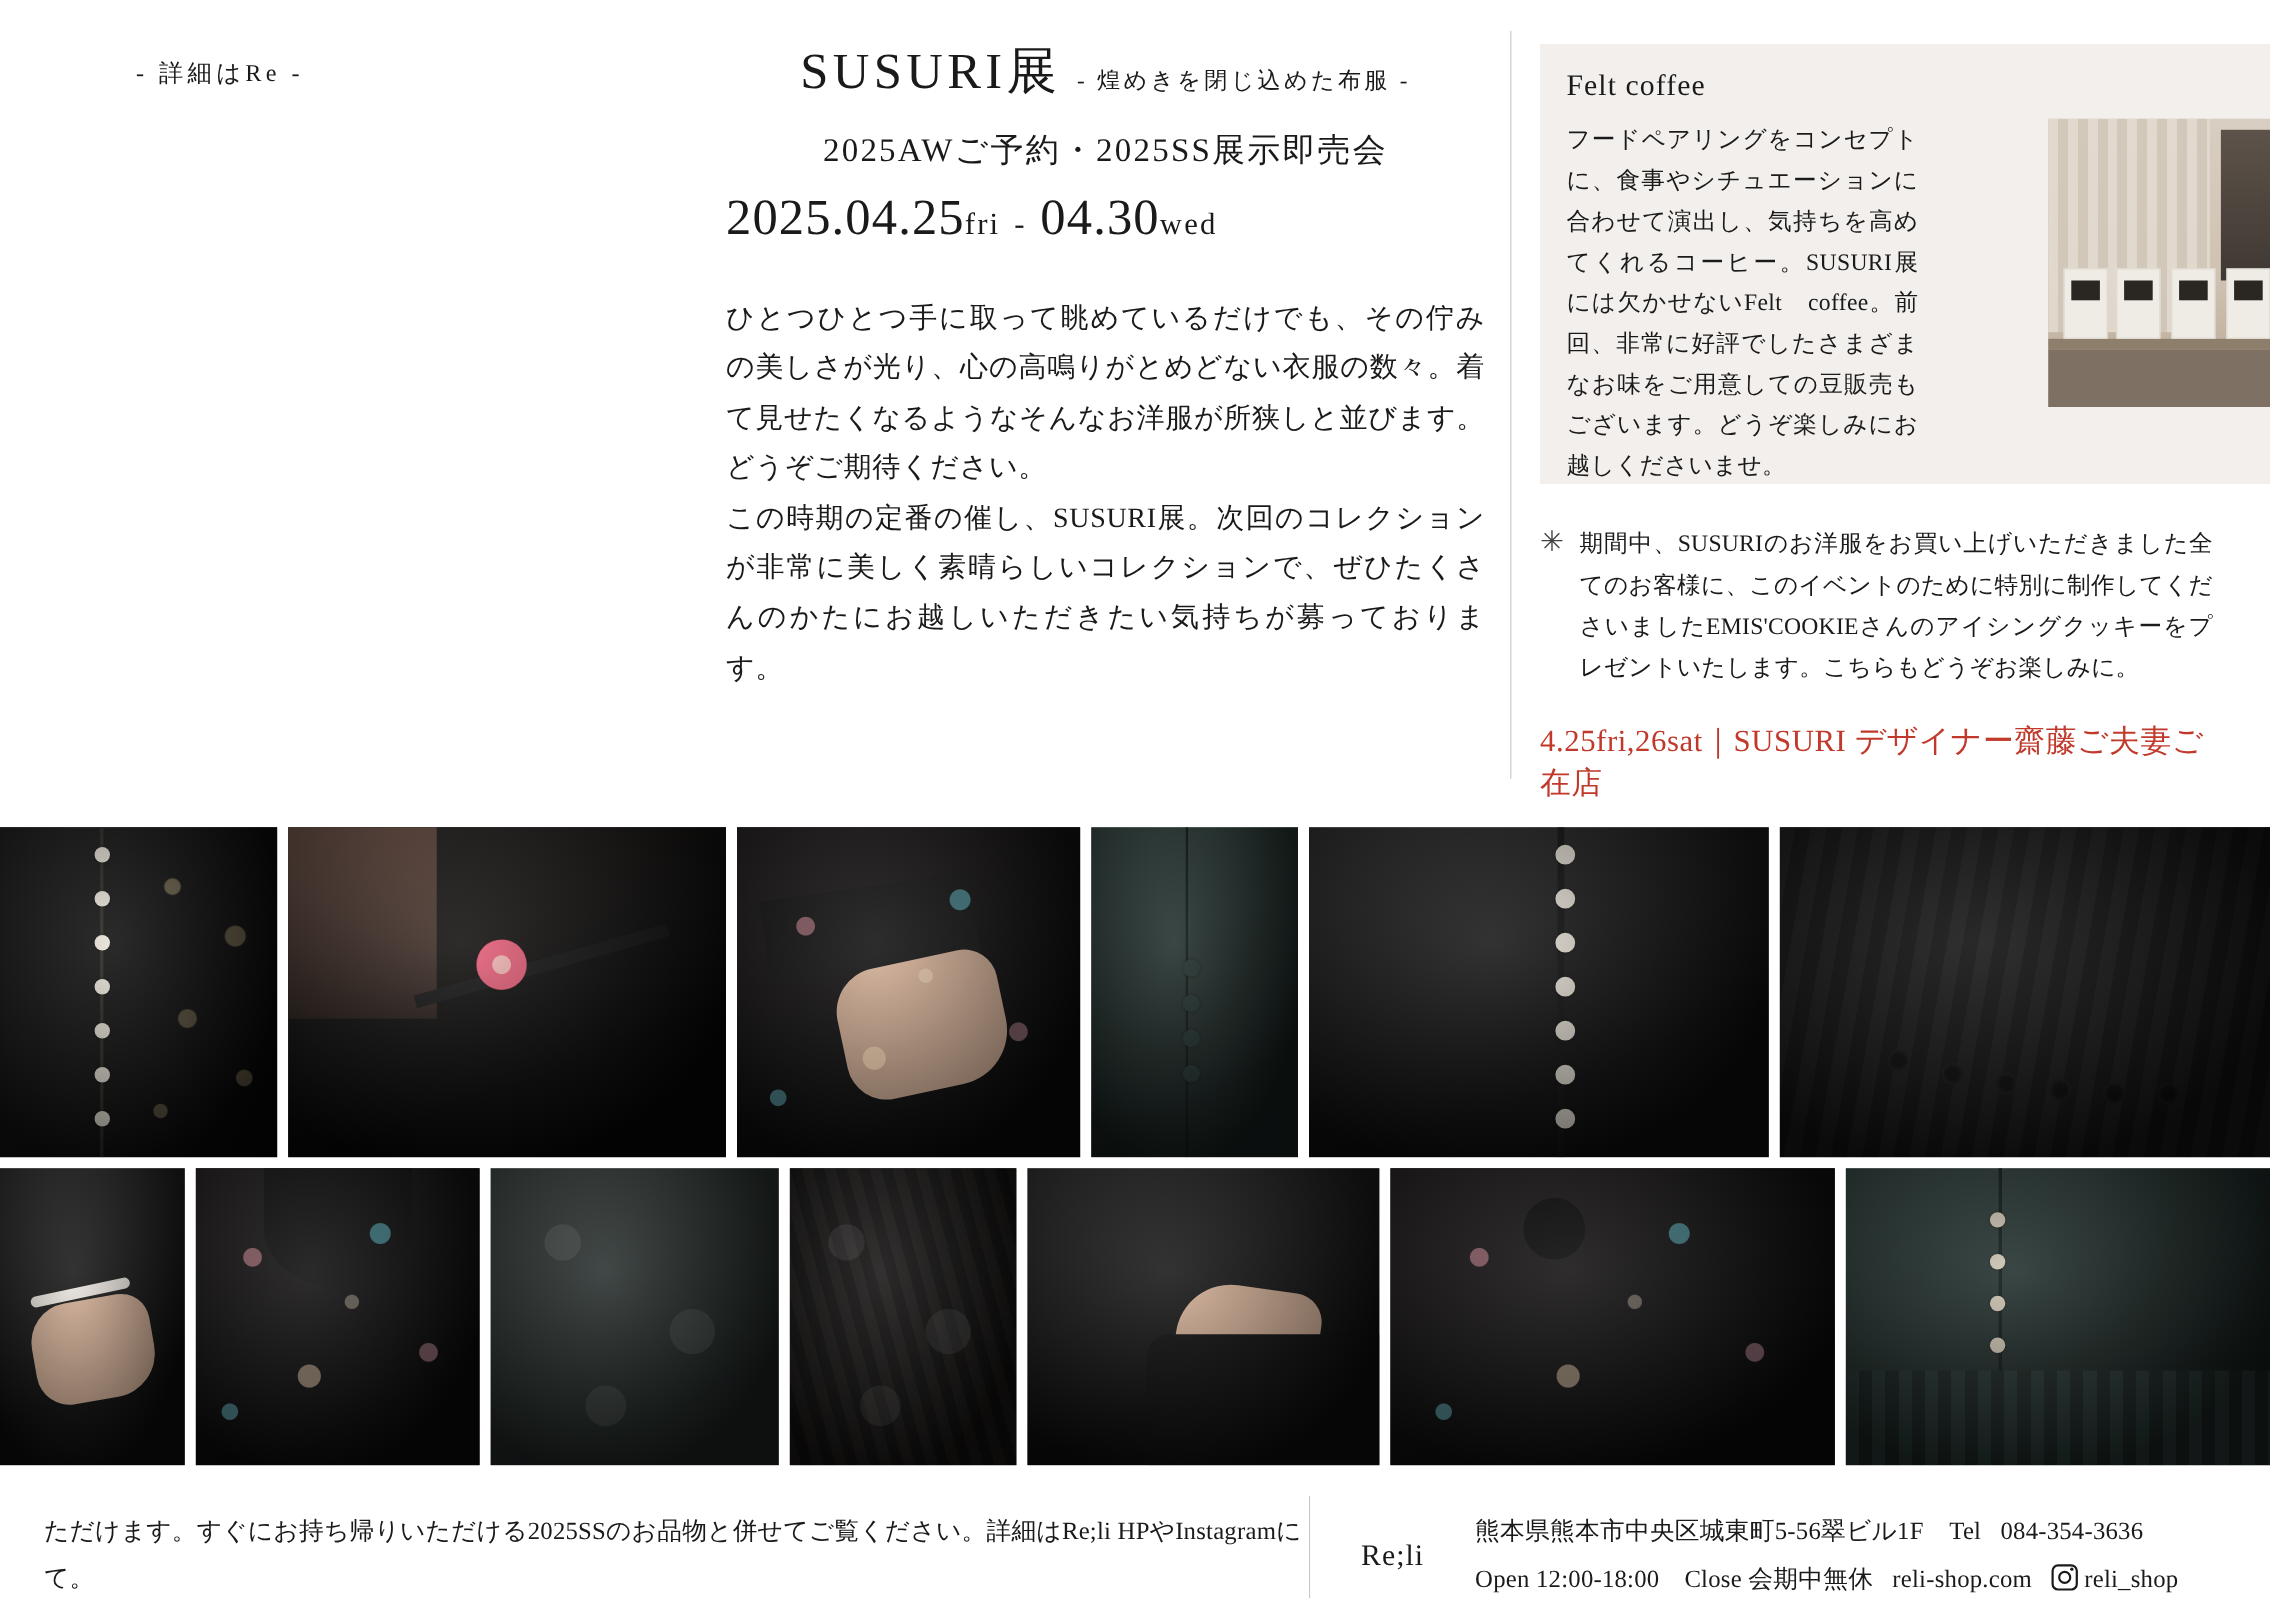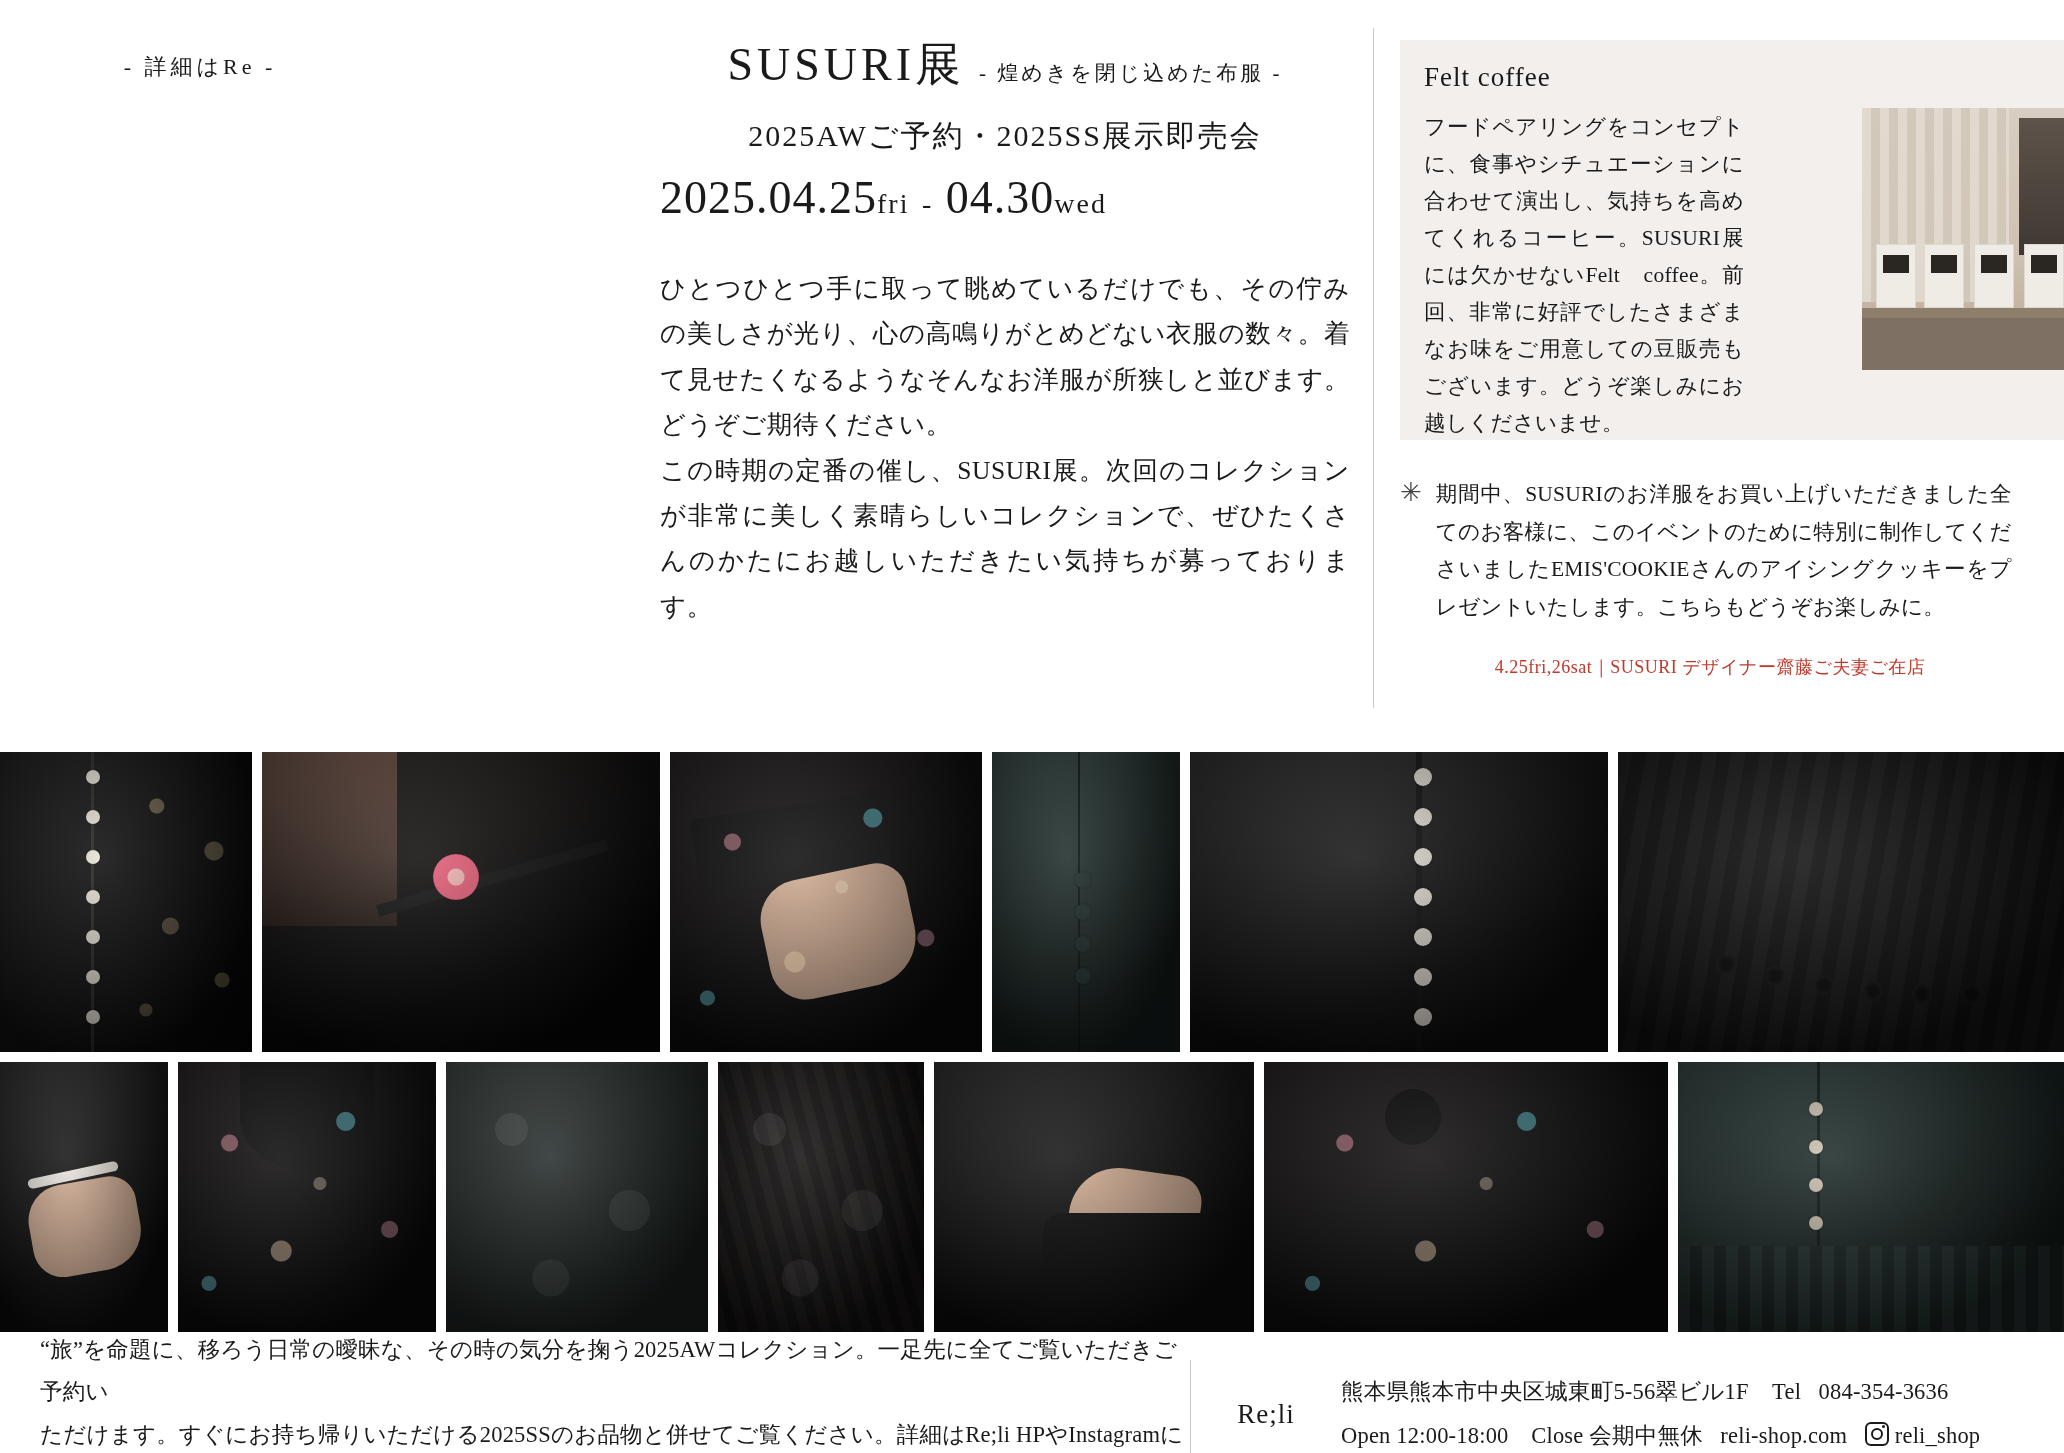--- a/index.html
+++ b/index.html
@@ -249,23 +249,22 @@
   .note-text {
     font-size: 21.5px;
     line-height: 1.75;
     letter-spacing: 0.2px;
     text-align: justify;
     width: 576px;
   }
   .red-line {
     margin-top: 28px;
     color: #c0392b;
-    font-size: 18px;
+    font-size: 28px;
     letter-spacing: 0.5px;
-    text-align: center;
   }
 
   
   .grid {
     display: flex;
     gap: 10px;
     padding: 0 0 0 0;
   }
   .grid.row1 { margin-top: 12px; height: 300px; }
   .grid.row2 { margin-top: 10px; height: 270px; }
@@ -552,21 +551,20 @@
     <div class="btnrow" style="left:34%;top:78px;width:14px;height:14px;background:#cfc6b4"></div>
     <div class="btnrow" style="left:34%;top:116px;width:14px;height:14px;background:#cfc6b4"></div>
     <div class="btnrow" style="left:34%;top:154px;width:14px;height:14px;background:#cfc6b4"></div>
     <div style="position:absolute;left:0;right:0;bottom:0;height:32%;background:repeating-linear-gradient(90deg,#253532 0 12px,#1a2523 12px 24px)"></div>
     <div class="vig"></div>
   </div>
 </div>
 
 <div class="footer">
   <div class="footer-left">
-    <p>“旅”を命題に、移ろう日常の曖昧な、その時の気分を掬う2025AWコレクション。一足先に全てご覧いただきご予約い</p>
     <p>ただけます。すぐにお持ち帰りいただける2025SSのお品物と併せてご覧ください。詳細はRe;li HPやInstagramにて。</p>
   </div>
   <div class="rule-v2"></div>
   <div class="brand">Re;li</div>
   <div class="footer-right">
     <p>
       <span>熊本県熊本市中央区城東町5-56翠ビル1F</span>
       &nbsp;&nbsp;&nbsp;<span>Tel</span>
       &nbsp;&nbsp;<span class="nowrap">084-354-3636</span>
     </p>

